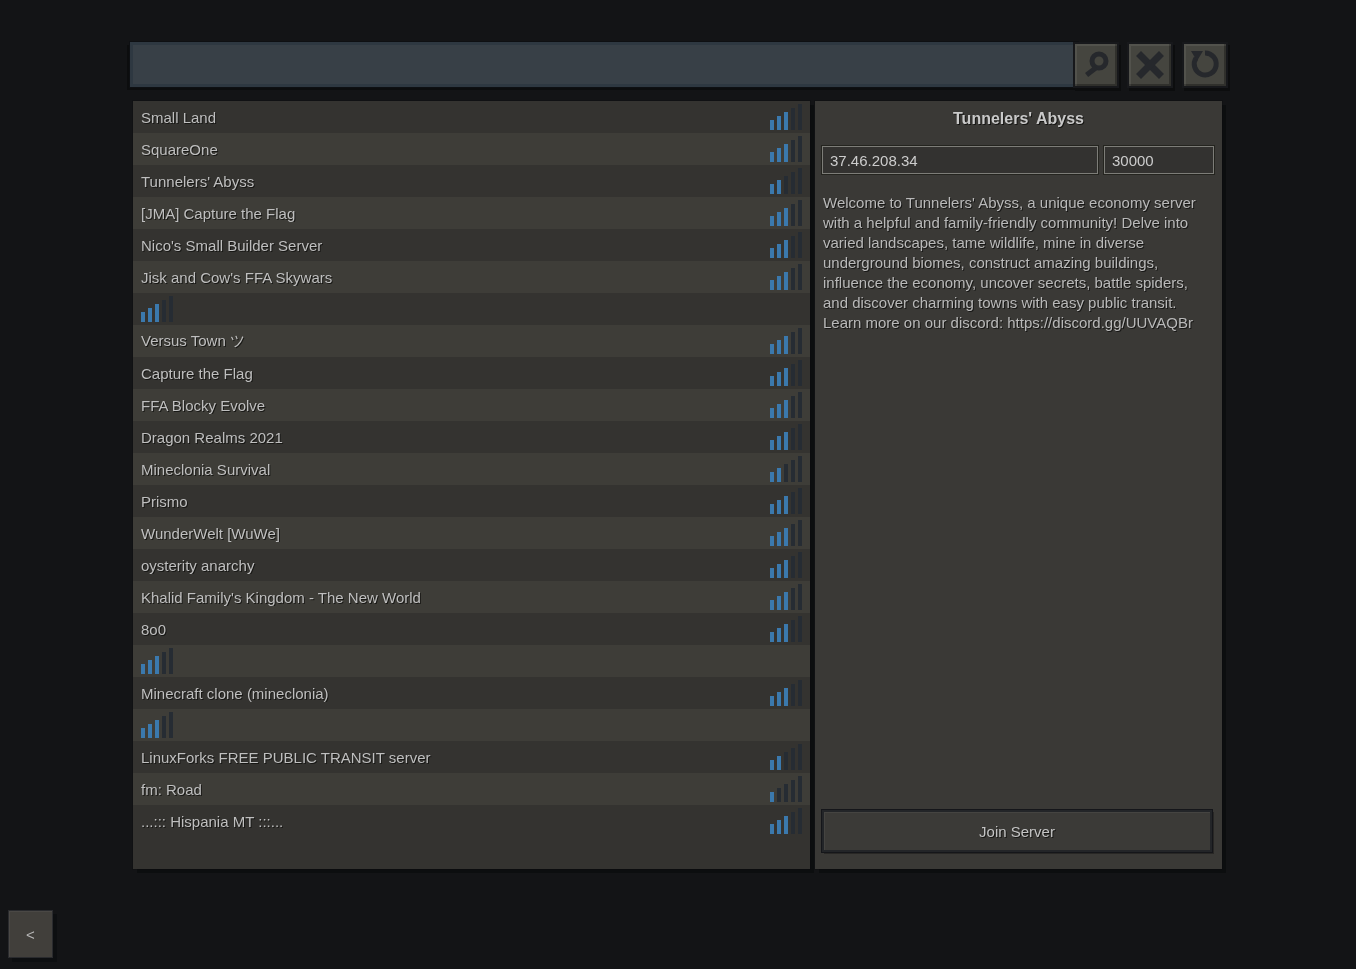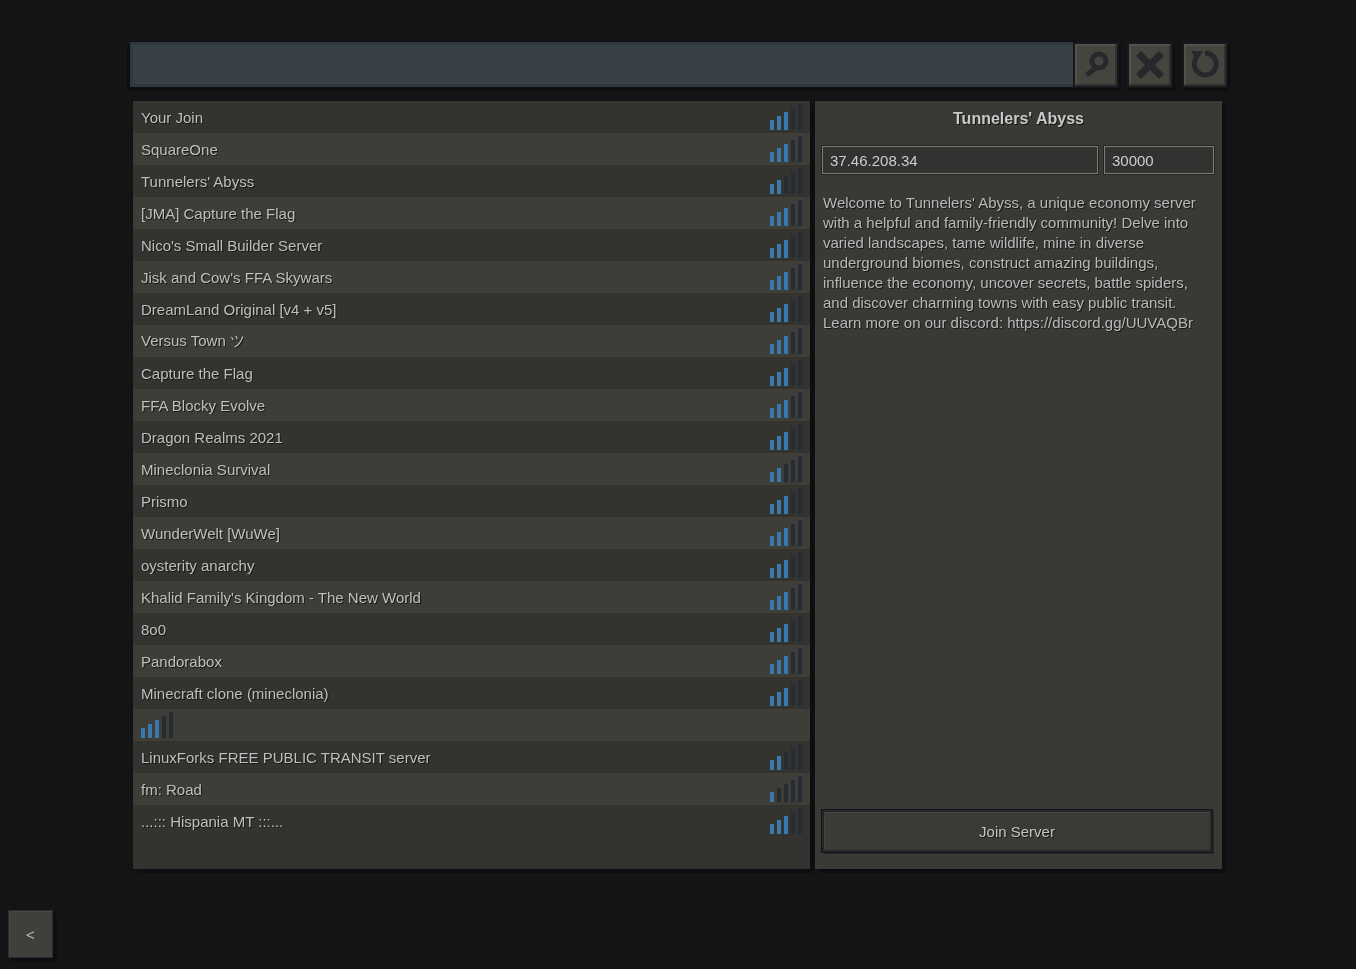--- a/index.html
+++ b/index.html
@@ -143,21 +143,21 @@
       <svg width="32" height="32" viewBox="0 0 32 32">
         <path d="M 16 4 A 11 11 0 1 1 7 9" fill="none" stroke="#26282c" stroke-width="5"></path>
         <polygon points="2,2 14,2 8,12" fill="#26282c"></polygon>
       </svg>
     </span>
   </button>
 
   <div class="list-panel">
 
   <div class="row odd">
-    <span class="row-name">Your Join</span>
+    <span class="row-name">Small Land</span>
     <span class="ping">
           <span class="bar on" style="height: 10px;"></span>
           <span class="bar on" style="height: 14px;"></span>
           <span class="bar on" style="height: 18px;"></span>
           <span class="bar" style="height: 22px;"></span>
           <span class="bar" style="height: 26px;"></span>
         </span>
   </div>
 
   <div class="row even">
@@ -209,21 +209,20 @@
     <span class="ping">
           <span class="bar on" style="height: 10px;"></span>
           <span class="bar on" style="height: 14px;"></span>
           <span class="bar on" style="height: 18px;"></span>
           <span class="bar" style="height: 22px;"></span>
           <span class="bar" style="height: 26px;"></span>
         </span>
   </div>
 
   <div class="row odd">
-    <span class="row-name">DreamLand Original [v4 + v5]</span>
     <span class="ping">
           <span class="bar on" style="height: 10px;"></span>
           <span class="bar on" style="height: 14px;"></span>
           <span class="bar on" style="height: 18px;"></span>
           <span class="bar" style="height: 22px;"></span>
           <span class="bar" style="height: 26px;"></span>
         </span>
   </div>
 
   <div class="row even">
@@ -330,21 +329,20 @@
     <span class="ping">
           <span class="bar on" style="height: 10px;"></span>
           <span class="bar on" style="height: 14px;"></span>
           <span class="bar on" style="height: 18px;"></span>
           <span class="bar" style="height: 22px;"></span>
           <span class="bar" style="height: 26px;"></span>
         </span>
   </div>
 
   <div class="row even">
-    <span class="row-name">Pandorabox</span>
     <span class="ping">
           <span class="bar on" style="height: 10px;"></span>
           <span class="bar on" style="height: 14px;"></span>
           <span class="bar on" style="height: 18px;"></span>
           <span class="bar" style="height: 22px;"></span>
           <span class="bar" style="height: 26px;"></span>
         </span>
   </div>
 
   <div class="row odd">

